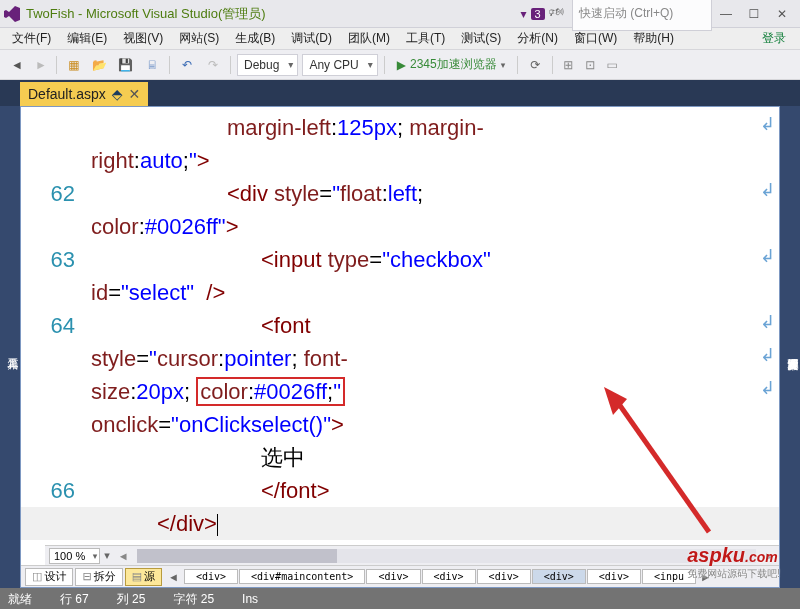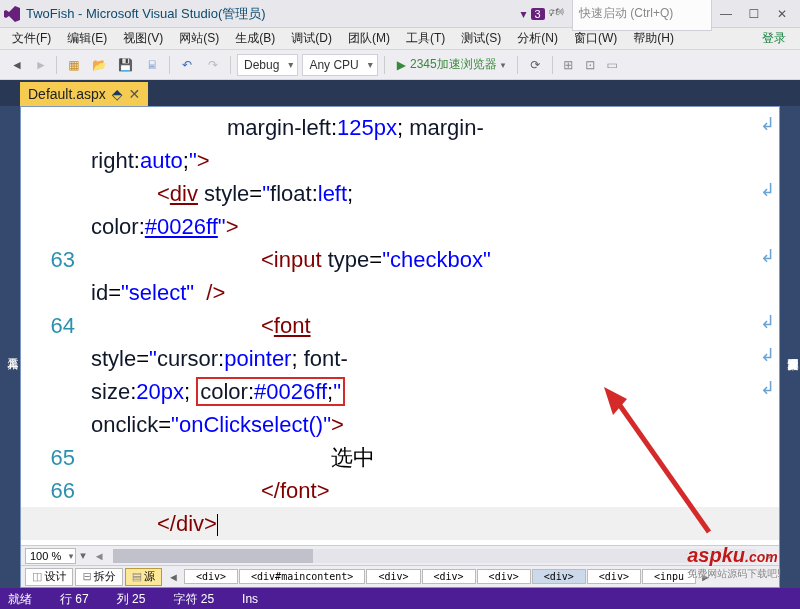--- a/index.html
+++ b/index.html
@@ -1,20 +1,20 @@
 <!DOCTYPE html>
 <html><head>
 <meta charset="utf-8">
 <style>
 * { box-sizing: border-box; margin: 0; padding: 0; font-family: "Microsoft YaHei", sans-serif; }
 body { width: 800px; height: 609px; background: #fff; overflow: hidden; font-size: 12px; position: relative; }
 
 .titlebar { height: 28px; background: #e8e8ec; display: flex; align-items: center; padding: 0 4px; border-bottom: 1px solid #d0d0d8; }
 .titlebar .vs-icon { width: 16px; height: 16px; margin-right: 6px; }
-.titlebar .title { flex: 1; color: #0c4a6e; font-size: 13px; }
+.titlebar .title { flex: 1; color: #4d7c0f; font-size: 13px; }
 .titlebar .notif { display: flex; align-items: center; gap: 4px; margin-right: 8px; }
 .titlebar .notif-badge { background: #68217a; color: #fff; font-size: 11px; padding: 0 4px; border-radius: 2px; }
 .titlebar .search { width: 140px; height: 32px; border: 1px solid #cfcfd7; background: #fcfcfd; padding: 16px 6px; font-size: 12px; color: #888; display: flex; align-items: center; }
 .titlebar .winbtn { width: 28px; height: 24px; display: flex; align-items: center; justify-content: center; color: #555; cursor: pointer; }
 
 .menubar { height: 22px; background: #eeeeee; display: flex; align-items: center; padding: 0 4px; border-bottom: 1px solid #d6d6da; }
 .menubar .mi { padding: 0 8px; font-size: 12px; color: #222; cursor: pointer; }
 .menubar .spacer { flex: 1; }
 .menubar .login { padding: 0 10px; color: #15803d; }
 
@@ -36,43 +36,43 @@
 .rightgutter { width: 20px; background: #35496e; color: #fff; font-size: 11px; writing-mode: vertical-rl; text-align: center; padding-top: 6px; display: flex; flex-direction: column; gap: 10px; }
 
 .editor { flex: 1; background: #fff; position: relative; overflow: hidden; border: 1px solid #7d98c2; }
 .code { font-family: Consolas, monospace; font-size: 22px; line-height: 1.5; padding: 4px 0 0 0; position: relative; height: 438px; overflow: hidden; }
 .line { display: flex; }
 .lnum { width: 70px; text-align: right; padding-right: 16px; color: #2b91af; user-select: none; position: relative; }
 .cont { flex: 1; white-space: pre-wrap; word-break: break-all; padding-left: 136px; }
 .cont.first { padding-left: 0; }
 .rl-icon { position: absolute; right: 4px; color: #6aa3d5; font-size: 18px; }
 .tag { color: #800000; }
-.attr { color: #0f172a; }
+.attr { color: #7f1d1d; }
 .txt { color: #000; }
 .str { color: #0000ff; text-align: right; }
-.underline { text-decoration: underline; }
+.underline { }
 .redbox { border: 2px solid #d42a2a; padding: 0 2px; }
 
 .red-arrow { position: absolute; right: 60px; top: 280px; pointer-events: none; }
 
-.zoombar { height: 20px; background: #eeeef2; border-top: 1px solid #ccc; display: flex; align-items: center; padding: 0 4px; font-size: 11px; gap: 4px; }
+.zoombar { height: 20px; background: #eeeef2; border-top: 1px solid #ccc; display: flex; align-items: center; padding: 0 4px; font-size: 11px; gap: 4px; margin-left: 24px; }
 .zoombar .combo2 { border: 1px solid #bbb; padding: 0 14px 0 4px; height: 16px; display: flex; align-items: center; position: relative; background: #fff; }
 .zoombar .combo2::after { content: "▾"; position: absolute; right: 2px; font-size: 9px; color: #666; }
 .hscroll { flex: 1; height: 14px; background: #e4e4ea; position: relative; margin: 0 4px; }
 .hscroll .thumb { position: absolute; left: 0; width: 200px; height: 100%; background: #c1c1cb; }
 
 .viewbar { height: 22px; background: #eeeef2; border-top: 1px solid #ccc; display: flex; align-items: center; padding: 0 4px; font-size: 11px; gap: 0; }
 .viewbar .vbtn { border: 1px solid #bbb; padding: 1px 6px; background: #fff; display: flex; align-items: center; gap: 2px; margin-right: 2px; height: 18px; cursor: pointer; }
 .viewbar .dim { color: #888; }
 .viewbar .vbtn.active { background: #fde89a; border-color: #b89b3e; }
 .viewbar .crumb { border: 1px solid #bbb; padding: 1px 11px; background: #fff; font-family: Consolas, monospace; font-size: 10px; margin-left: 1px; cursor: pointer; }
 .viewbar .crumb.sel { background: #ccd9ea; }
 .viewbar .navarrow { padding: 0 4px; color: #666; }
 
-.statusbar { height: 22px; background: #4c1d95; color: #fff; display: flex; align-items: center; font-size: 12px; padding: 0 8px; gap: 28px; }
+.statusbar { height: 22px; background: #737373; color: #fff; display: flex; align-items: center; font-size: 12px; padding: 0 8px; gap: 28px; }
 
 .watermark { position: absolute; right: 20px; bottom: 28px; font-size: 20px; font-weight: bold; font-style: italic; color: #c01818; text-shadow: 0 0 2px #fff; display: flex; align-items: baseline; pointer-events: none; }
 .watermark .sm { font-size: 10px; color: #888; display: block; text-align: right; font-style: normal; font-weight: normal; }
 </style>
 </head>
 <body>
 
 <div class="titlebar">
   <svg class="vs-icon" viewBox="0 0 16 16">
       <path fill="#68217a" d="M11 0l5 2v12l-5 2-6-6-3 2-2-1V5l2-1 3 2 6-6z"></path>
@@ -151,20 +151,21 @@
           <span class="lnum"></span>
           <span class="cont"><span class="attr">margin-left</span><span class="txt">:</span><span class="str">125px</span><span class="txt">; </span><span class="attr">margin-</span></span>
           <span class="rl-icon">↲</span>
         </div>
       <div class="line">
           <span class="lnum"></span>
           <span class="cont first"><span class="attr">right</span><span class="txt">:</span><span class="str">auto</span><span class="txt">;</span><span class="str">"</span><span class="tag">&gt;</span></span>
         </div>
 
       <div class="line">
+          <span class="lnum">62</span>
           <span class="cont"><span class="tag">&lt;<span class="underline">div</span></span> <span class="attr">style</span><span class="txt">=</span><span class="str">"</span><span class="attr">float</span><span class="txt">:</span><span class="str">left</span><span class="txt">; </span></span>
           <span class="rl-icon">↲</span>
         </div>
       <div class="line">
           <span class="lnum"></span>
           <span class="cont first"><span class="attr">color</span><span class="txt">:</span><span class="str underline">#0026ff</span><span class="str">"</span><span class="tag">&gt;</span></span>
         </div>
 
       <div class="line">
           <span class="lnum">63</span>
@@ -190,21 +191,20 @@
           <span class="lnum"></span>
           <span class="cont first"><span class="attr">size</span><span class="txt">:</span><span class="str">20px</span><span class="txt">; </span><span class="redbox"><span class="attr">color</span><span class="txt">:</span><span class="str">#0026ff</span><span class="txt">;</span><span class="str">"</span></span> </span>
           <span class="rl-icon">↲</span>
         </div>
       <div class="line">
           <span class="lnum"></span>
           <span class="cont first"><span class="attr">onclick</span><span class="txt">=</span><span class="str">"onClickselect()"</span><span class="tag">&gt;</span></span>
         </div>
 
       <div class="line">
-          <span class="lnum">65</span>
           <span class="cont" style="padding-left:240px"><span class="txt">选中</span></span>
         </div>
       <div class="line">
           <span class="lnum">66</span>
           <span class="cont" style="padding-left:170px"><span class="tag">&lt;/font&gt;</span></span>
         </div>
       <div class="line" style="background:#f0f0f0">
           <span class="cont"><span class="tag">&lt;/div&gt;</span><span style="border-left:1px solid #000;display:inline-block;height:22px;vertical-align:middle"></span></span>
         </div>
       <div class="line">

